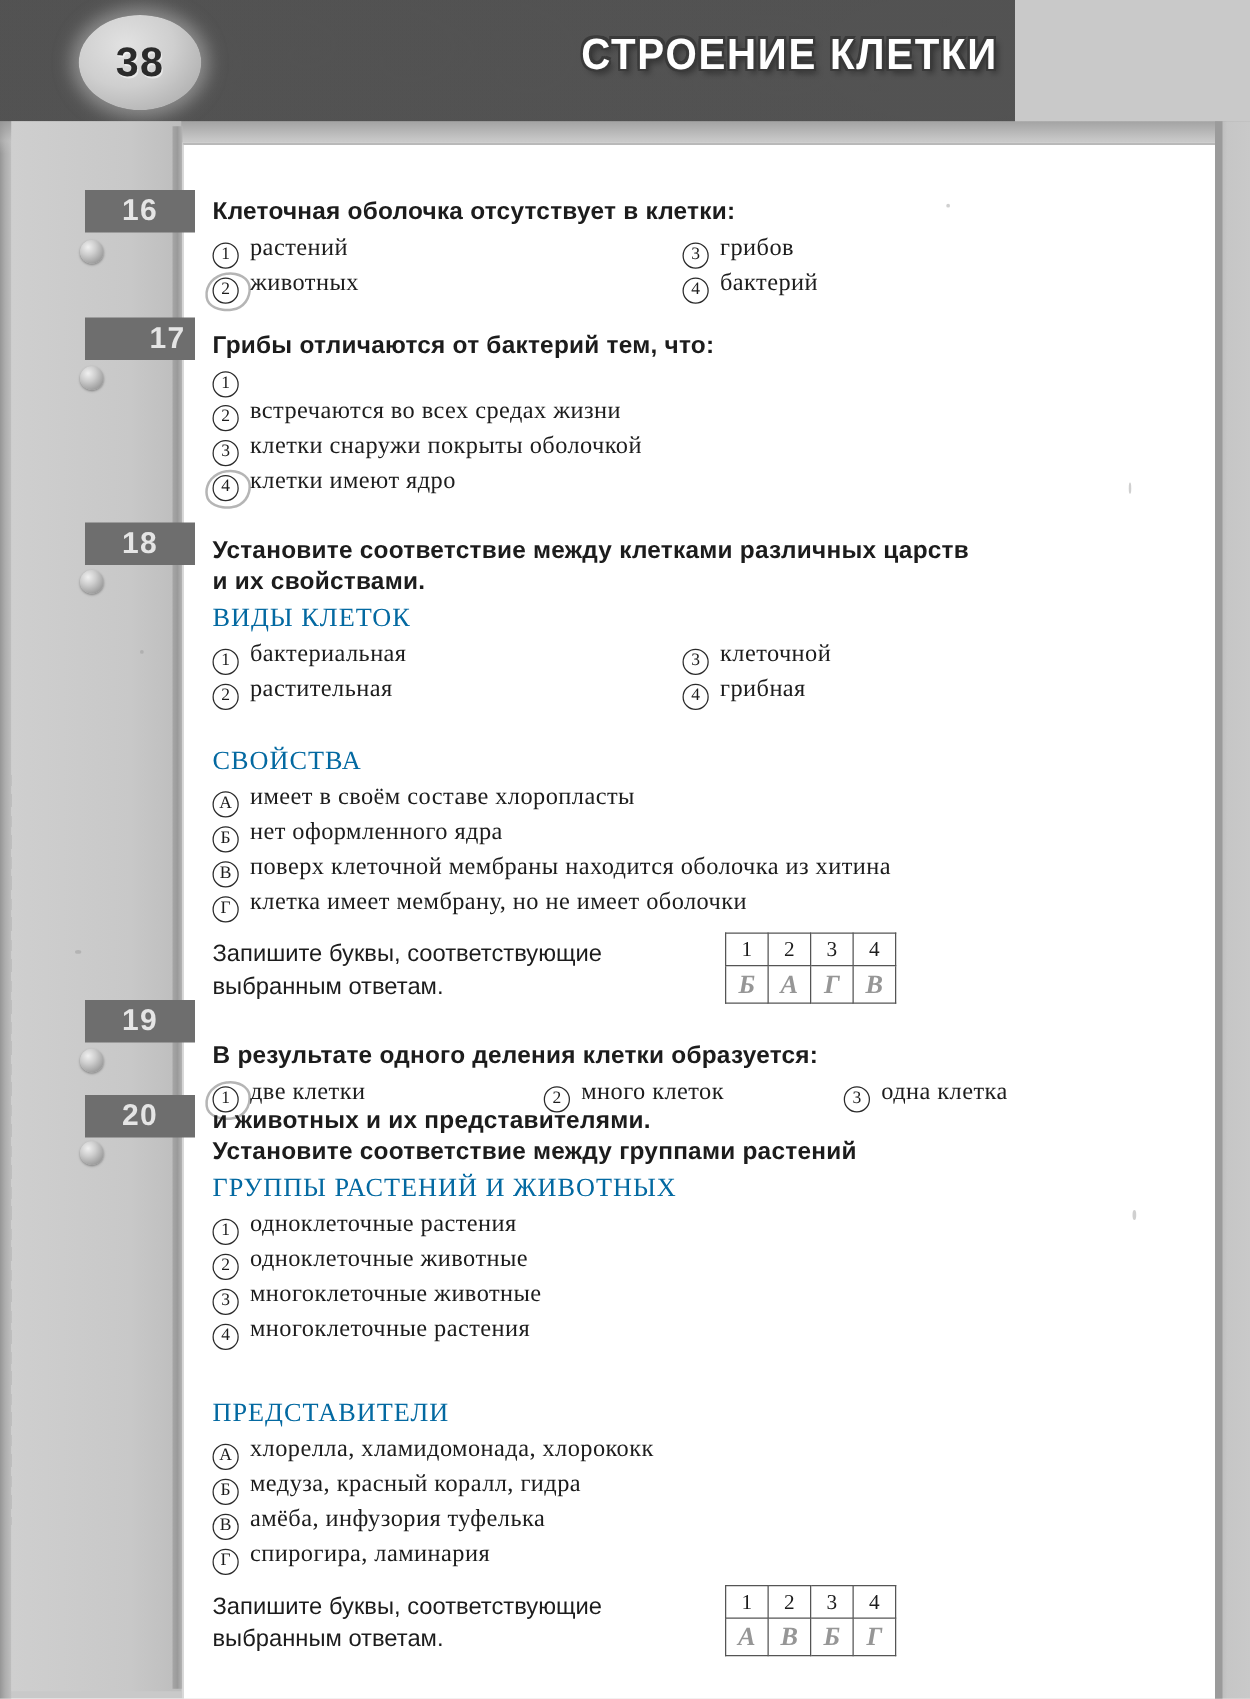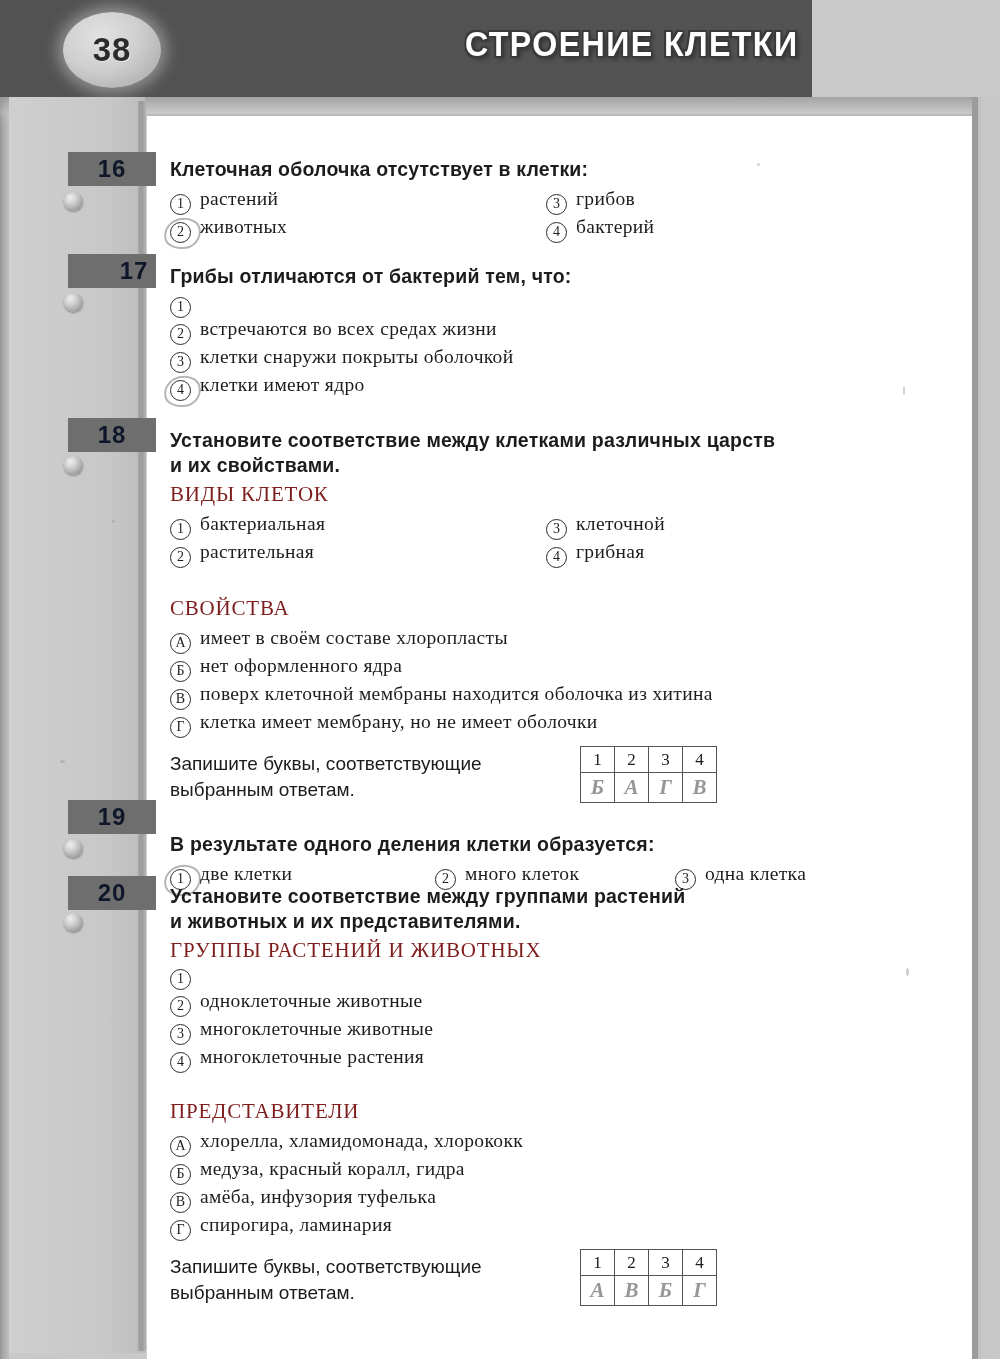--- a/index.html
+++ b/index.html
@@ -159,21 +159,21 @@
     left: 972px; top: 97px;
     width: 6px; height: 1262px;
     background: #9b9b9b;
   }
 
   
   .qtab {
     position: absolute;
     width: 88px; height: 34px;
     background: #6e6e6e;
-    color: #0f172a;
+    color: #e5e5e5;
     font-size: 24px;
     font-weight: bold;
     display: flex;
     align-items: center;
     justify-content: center;
     letter-spacing: 1px;
   }
   .qbullet {
     position: absolute;
     width: 19px; height: 19px;
@@ -190,21 +190,21 @@
     font-weight: bold;
     font-size: 19.5px;
     color: #1c1c1c;
     line-height: 25px;
     letter-spacing: .2px;
   }
 
   .section-head {
     font-family: "Liberation Serif", serif;
     font-size: 21px;
-    color: #7f1d1d;
+    color: #0369a1;
     letter-spacing: .8px;
   }
 
   .opt-row {
     display: flex;
     align-items: baseline;
     line-height: 28px;
     position: relative;
   }
   .opt-marker {
@@ -507,44 +507,45 @@
         <span class="opt-marker">3</span>
         <span class="opt-text">одна клетка</span>
       </div>
     </div>
   </div>
 
   <div class="qtab" style="left:68px; top:876px;">20</div>
   <div class="qbullet" style="left:64px; top:913px;"></div>
 
   <div class="qblock" style="left:170px; top:884px; width:790px;">
+    <div class="qstem">и животных и их представителями.</div>
     <div class="qstem">Установите соответствие между группами растений</div>
-    <div class="qstem">и животных и их представителями.</div>
 
     <div class="section-head" style="margin-top:4px;">ГРУППЫ РАСТЕНИЙ И ЖИВОТНЫХ</div>
 
     <div style="margin-top:3px;">
       <div class="opt-row">
         <span class="opt-marker">1</span>
+        <span class="opt-text">одноклеточные растения</span>
       </div>
       <div class="opt-row">
         <span class="opt-marker">2</span>
         <span class="opt-text">одноклеточные животные</span>
       </div>
       <div class="opt-row">
         <span class="opt-marker">3</span>
         <span class="opt-text">многоклеточные животные</span>
       </div>
       <div class="opt-row">
         <span class="opt-marker">4</span>
         <span class="opt-text">многоклеточные растения</span>
       </div>
     </div>
 
-    <div class="section-head" style="margin-top:28px;">ПРЕДСТАВИТЕЛИ</div>
+    <div class="section-head" style="margin-top:40px;">ПРЕДСТАВИТЕЛИ</div>
 
     <div style="margin-top:3px;">
       <div class="opt-row">
         <span class="opt-marker">А</span>
         <span class="opt-text">хлорелла, хламидомонада, хлорококк</span>
       </div>
       <div class="opt-row">
         <span class="opt-marker">Б</span>
         <span class="opt-text">медуза, красный коралл, гидра</span>
       </div>

